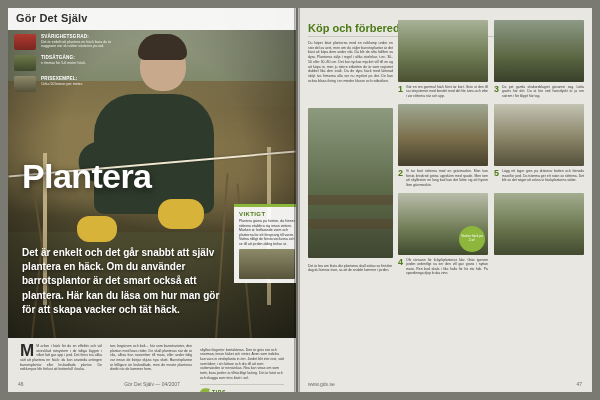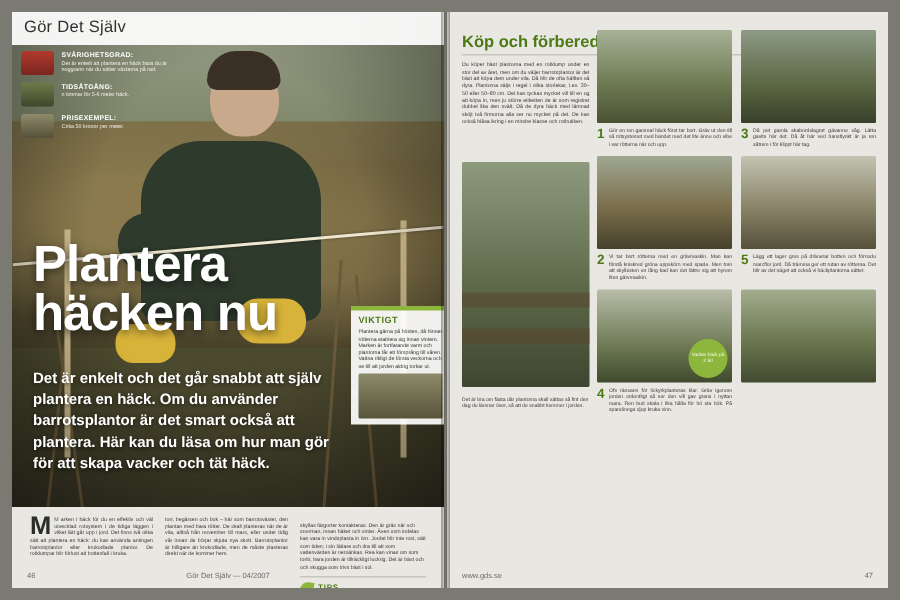--- a/index.html
+++ b/index.html
@@ -36,21 +36,21 @@
     border-radius:14px;background:#d8b33a;}
   .photo-main .glove2{position:absolute;left:24%;top:63%;width:40px;height:26px;
     border-radius:12px;background:#d8b33a;}
   .photo-main .string{position:absolute;left:0;top:47%;width:100%;height:2px;
     background:#efe7cf;transform:rotate(-5deg);box-shadow:0 0 2px rgba(0,0,0,.4);}
   .photo-main .stake{position:absolute;width:4px;background:#cdbb8c;}
   .photo-main .vignette{position:absolute;inset:0;
     background:radial-gradient(ellipse at 50% 45%,rgba(0,0,0,0) 45%,rgba(0,0,0,.45) 100%);}
 
   .brandbar{position:absolute;left:0;top:0;width:288px;height:22px;background:#fff;opacity:.93;}
-  .brandbar .title{position:absolute;left:8px;top:4px;font-size:11px;font-weight:normal;color:#2b2b2b;letter-spacing:.2px;}
+  .brandbar .title{position:absolute;left:8px;top:4px;font-size:11px;font-weight:bold;color:#2b2b2b;letter-spacing:.2px;}
   .mini-strip{position:absolute;left:6px;top:26px;width:104px;}
   .mini-item{display:flex;gap:5px;margin-bottom:5px;}
   .mini-thumb{width:22px;height:16px;border-radius:2px;flex:0 0 auto;}
   .mini-txt{font-size:3.6px;line-height:1.25;color:#f2f0ea;}
   .mini-txt b{display:block;font-size:4.6px;color:#fff;letter-spacing:.2px;}
 
   .headline{position:absolute;left:14px;top:152px;width:250px;color:#fff;
     font-weight:bold;font-size:34px;line-height:.96;letter-spacing:-.6px;
     text-shadow:0 2px 6px rgba(0,0,0,.55);}
   .standfirst{position:absolute;left:14px;top:238px;width:200px;color:#fff;
@@ -156,21 +156,20 @@
         <div class="mini-thumb" style="background:linear-gradient(to bottom,#8f8a6a,#55513a)"></div>
         <div class="mini-txt">
           <b>PRISEXEMPEL:</b>
           <span>Cirka 50 kronor per meter.</span>
         </div>
       </div>
     </div>
 
     <div class="headline">
       <div>Plantera</div>
-      <div>häcken nu</div>
     </div>
 
     <div class="standfirst">Det är enkelt och det går snabbt att själv plantera en häck. Om du använder barrotsplantor är det smart också att plantera. Här kan du läsa om hur man gör för att skapa vacker och tät häck.</div>
 
     <div class="viktigt">
       <h4>VIKTIGT</h4>
       <p>Plantera gärna på hösten, då hinner rötterna etablera sig innan vintern. Marken är fortfarande varm och plantorna får ett försprång till våren. Vattna rikligt de första veckorna och se till att jorden aldrig torkar ut.</p>
       <div class="pic"></div>
     </div>
 

